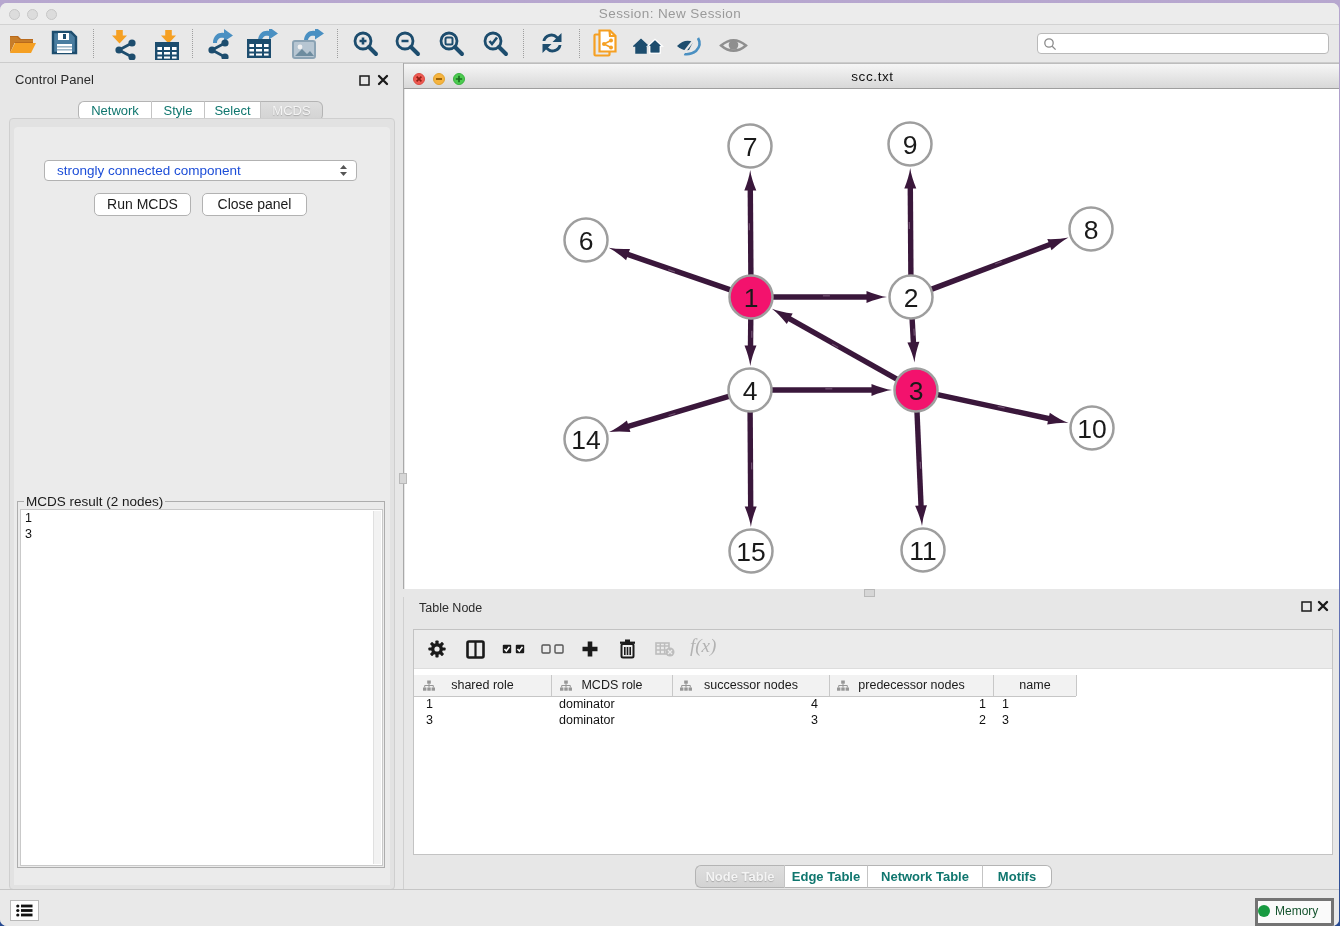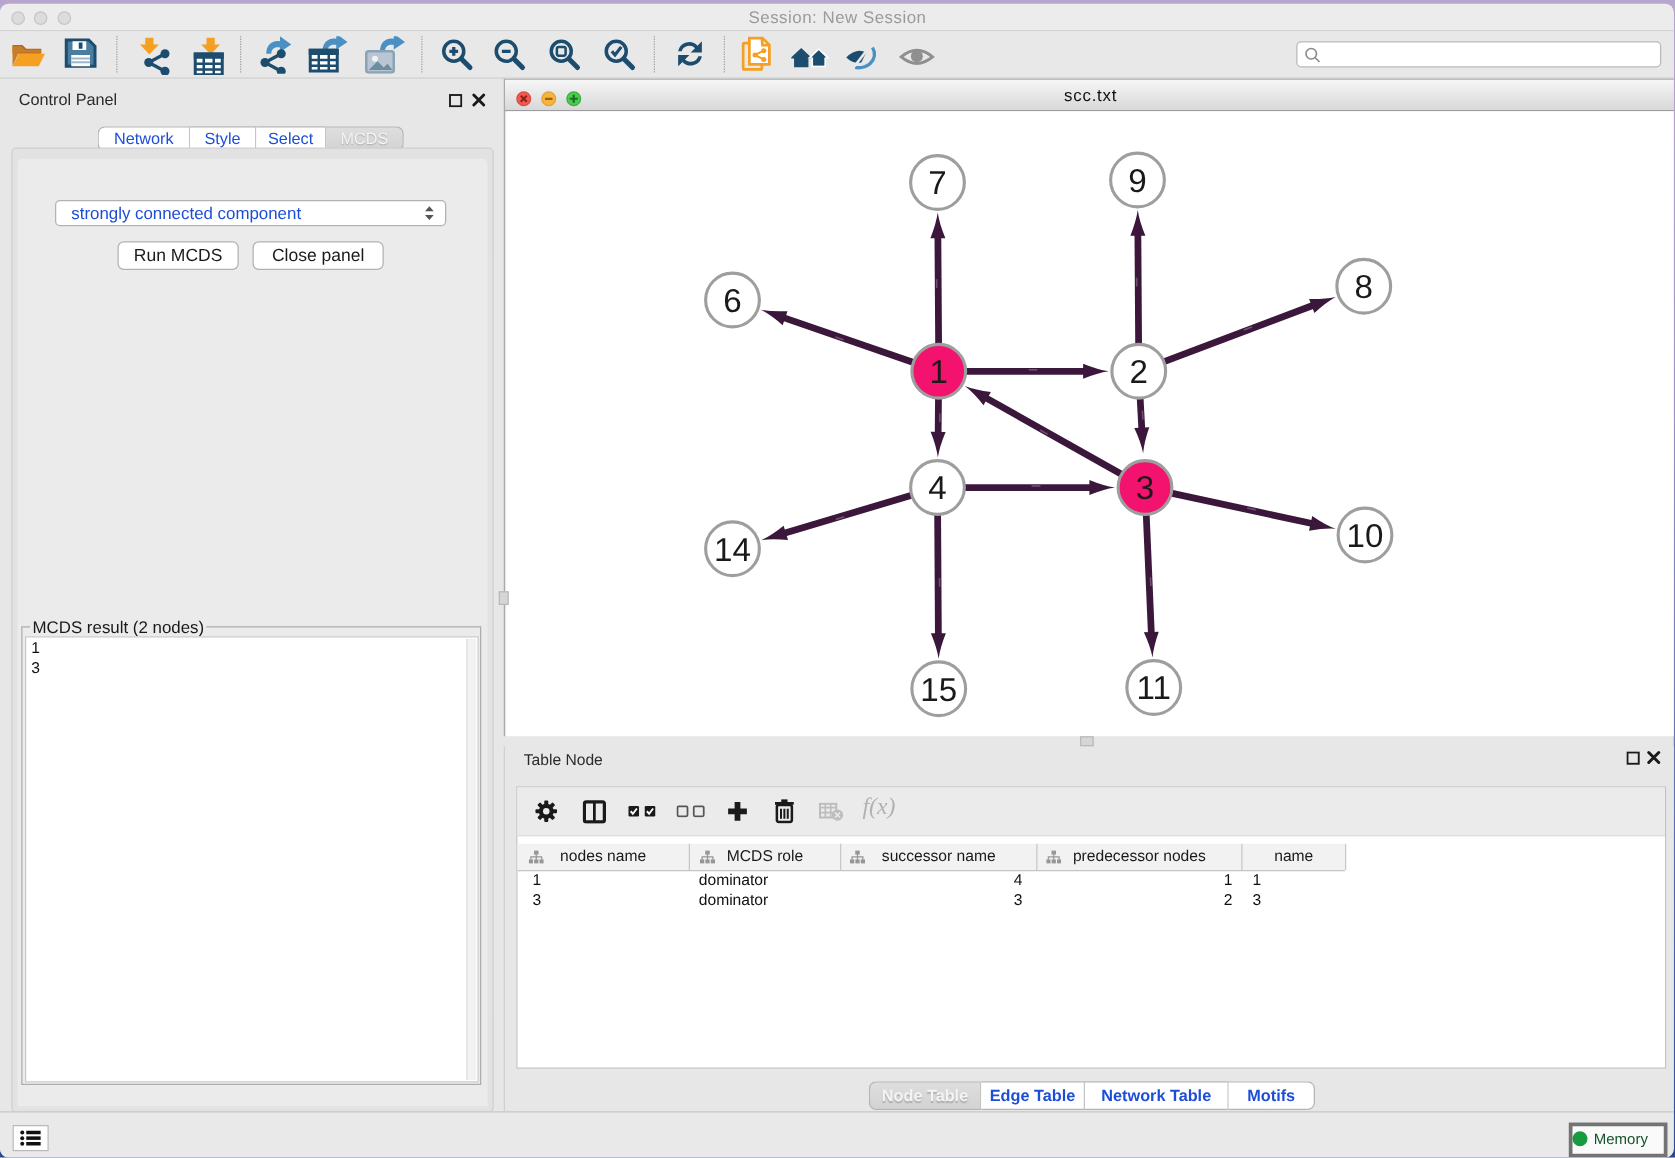--- a/index.html
+++ b/index.html
@@ -21,21 +21,21 @@
         border-left:1px dotted #9f9f9f;}
   .ticon{position:absolute;top:3px;}
   #search{position:absolute;left:1037px;top:8px;width:290px;height:19px;
           background:#ffffff;border:1px solid #b9b9b9;border-radius:4px;}
   
   #cp{position:absolute;left:0;top:60px;width:402px;height:827px;background:#e7e7e7;padding-left:12px;}
   #cp-title{position:absolute;left:15px;top:9px;font-size:13px;color:#2b2b2b;}
   .tabrow{position:absolute;height:18px;display:flex;font-size:13px;}
   .tab{height:18px;line-height:18px;text-align:center;background:#ffffff;
        border-top:1px solid #b4b4b4;border-bottom:1px solid #b4b4b4;
-       border-right:1px solid #c4c4c4;color:#1d4ed8;}
+       border-right:1px solid #c4c4c4;color:#0f766e;}
   .tab.first{border-left:1px solid #b4b4b4;border-radius:6px 0 0 6px;}
   .tab.last{border-radius:0 6px 6px 0;border-right:1px solid #b4b4b4;}
   .tab.sel{background:linear-gradient(#dedede,#d3d3d3);color:#f4f4f4;
            text-shadow:0 1px 1px #aaa;}
   #cp-pane{position:absolute;left:9px;top:55px;width:384px;height:770px;
            background:#e2e2e2;border:1px solid #cfcfcf;border-radius:4px;}
   #cp-inner{position:absolute;left:4px;top:8px;width:376px;height:758px;
             background:#ebebeb;border-radius:4px 4px 0 0;}
   #optlabel{position:absolute;left:0;top:74px;width:402px;text-align:center;
             font-size:14px;color:#1a1a1a;}
@@ -432,23 +432,23 @@
           </svg>
           <svg style="position:absolute;top:5px;left:423px" width="12" height="12" viewBox="0 0 12 12">
             <g fill="#969696">
               <rect x="4.2" y="0.5" width="3.6" height="3.2"></rect>
               <rect x="0" y="7.5" width="3.4" height="3.2"></rect>
               <rect x="4.3" y="7.5" width="3.4" height="3.2"></rect>
               <rect x="8.6" y="7.5" width="3.4" height="3.2"></rect>
               <path d="M6 3.5 L6 5.5 M1.7 7.5 L1.7 5.5 L10.3 5.5 L10.3 7.5 M6 5.5 L6 7.5" stroke="#969696" stroke-width="1" fill="none"></path>
             </g>
           </svg>
-        <div class="hcell" style="left:0;width:137px;">nodes name</div>
+        <div class="hcell" style="left:0;width:137px;">shared role</div>
         <div class="hcell" style="left:138px;width:120px;">MCDS role</div>
-        <div class="hcell" style="left:259px;width:156px;">successor name</div>
+        <div class="hcell" style="left:259px;width:156px;">successor nodes</div>
         <div class="hcell" style="left:416px;width:163px;">predecessor nodes</div>
         <div class="hcell" style="left:580px;width:82px;">name</div>
       </div>
       <div class="trow" style="top:67px;">
         <div class="tcell" style="left:12px;">1</div>
         <div class="tcell" style="left:145px;">dominator</div>
         <div class="tcell" style="left:340px;width:64px;text-align:right;">4</div>
         <div class="tcell" style="left:500px;width:72px;text-align:right;">1</div>
         <div class="tcell" style="left:588px;">1</div>
       </div>

